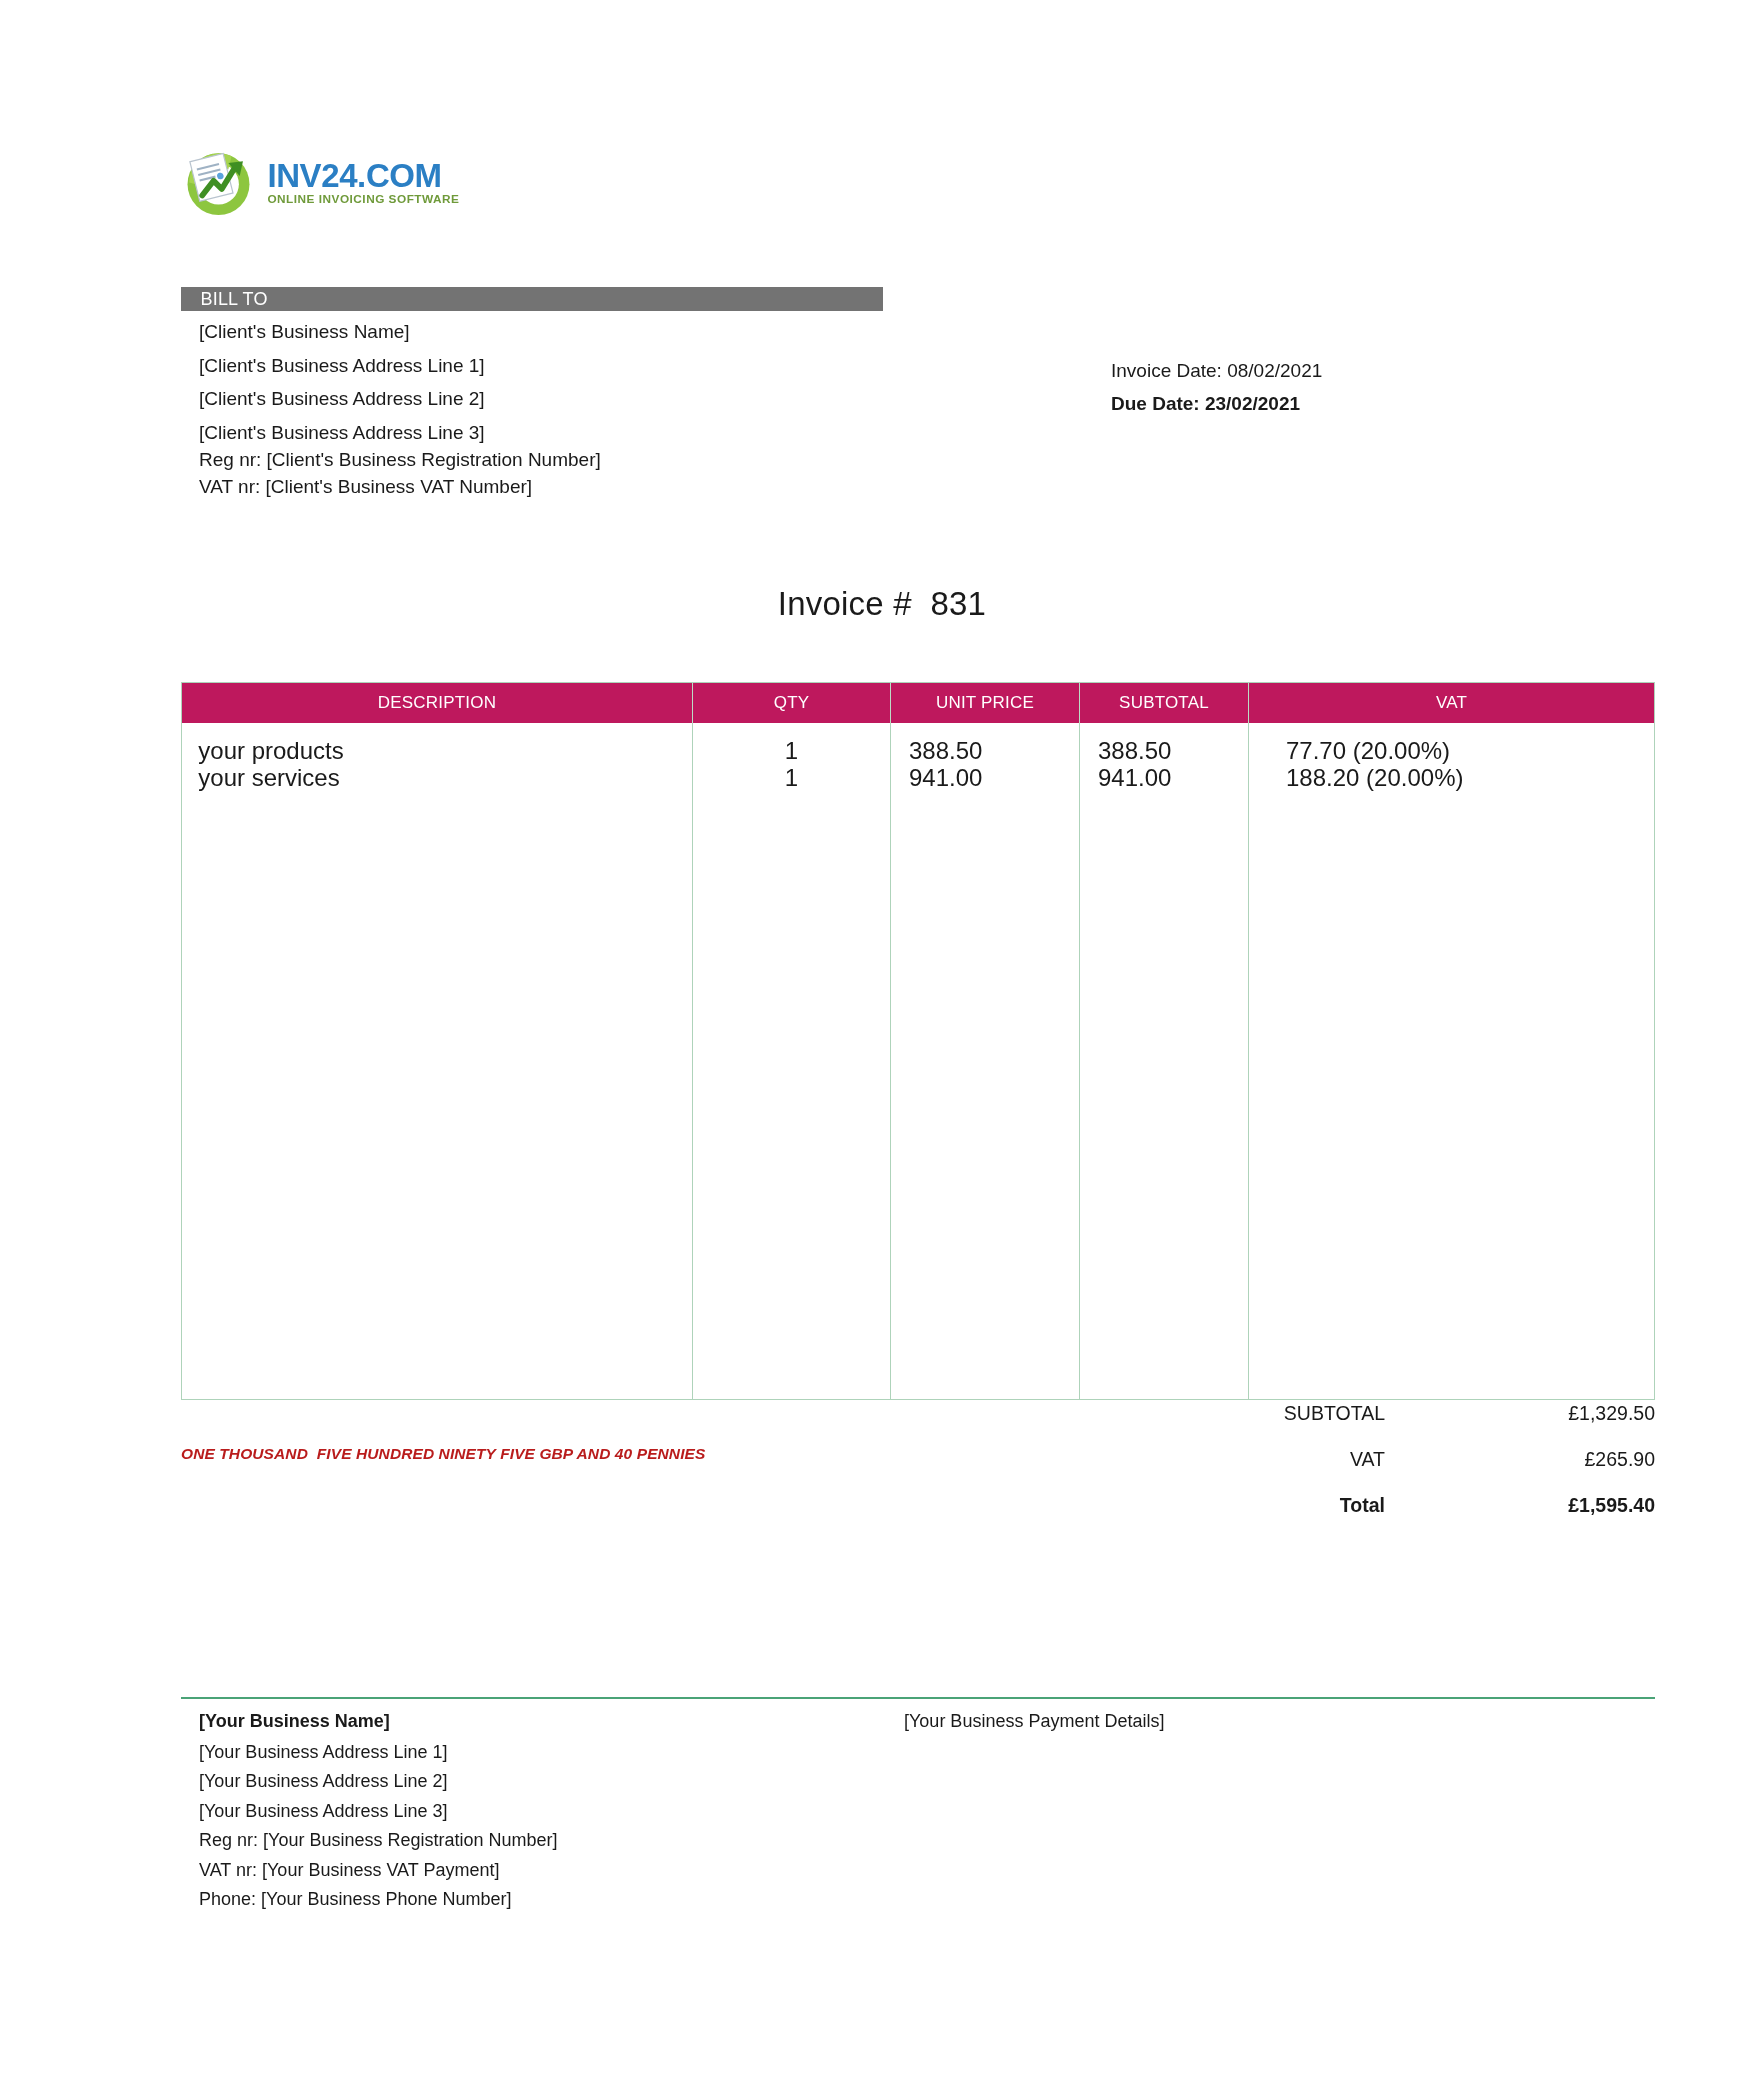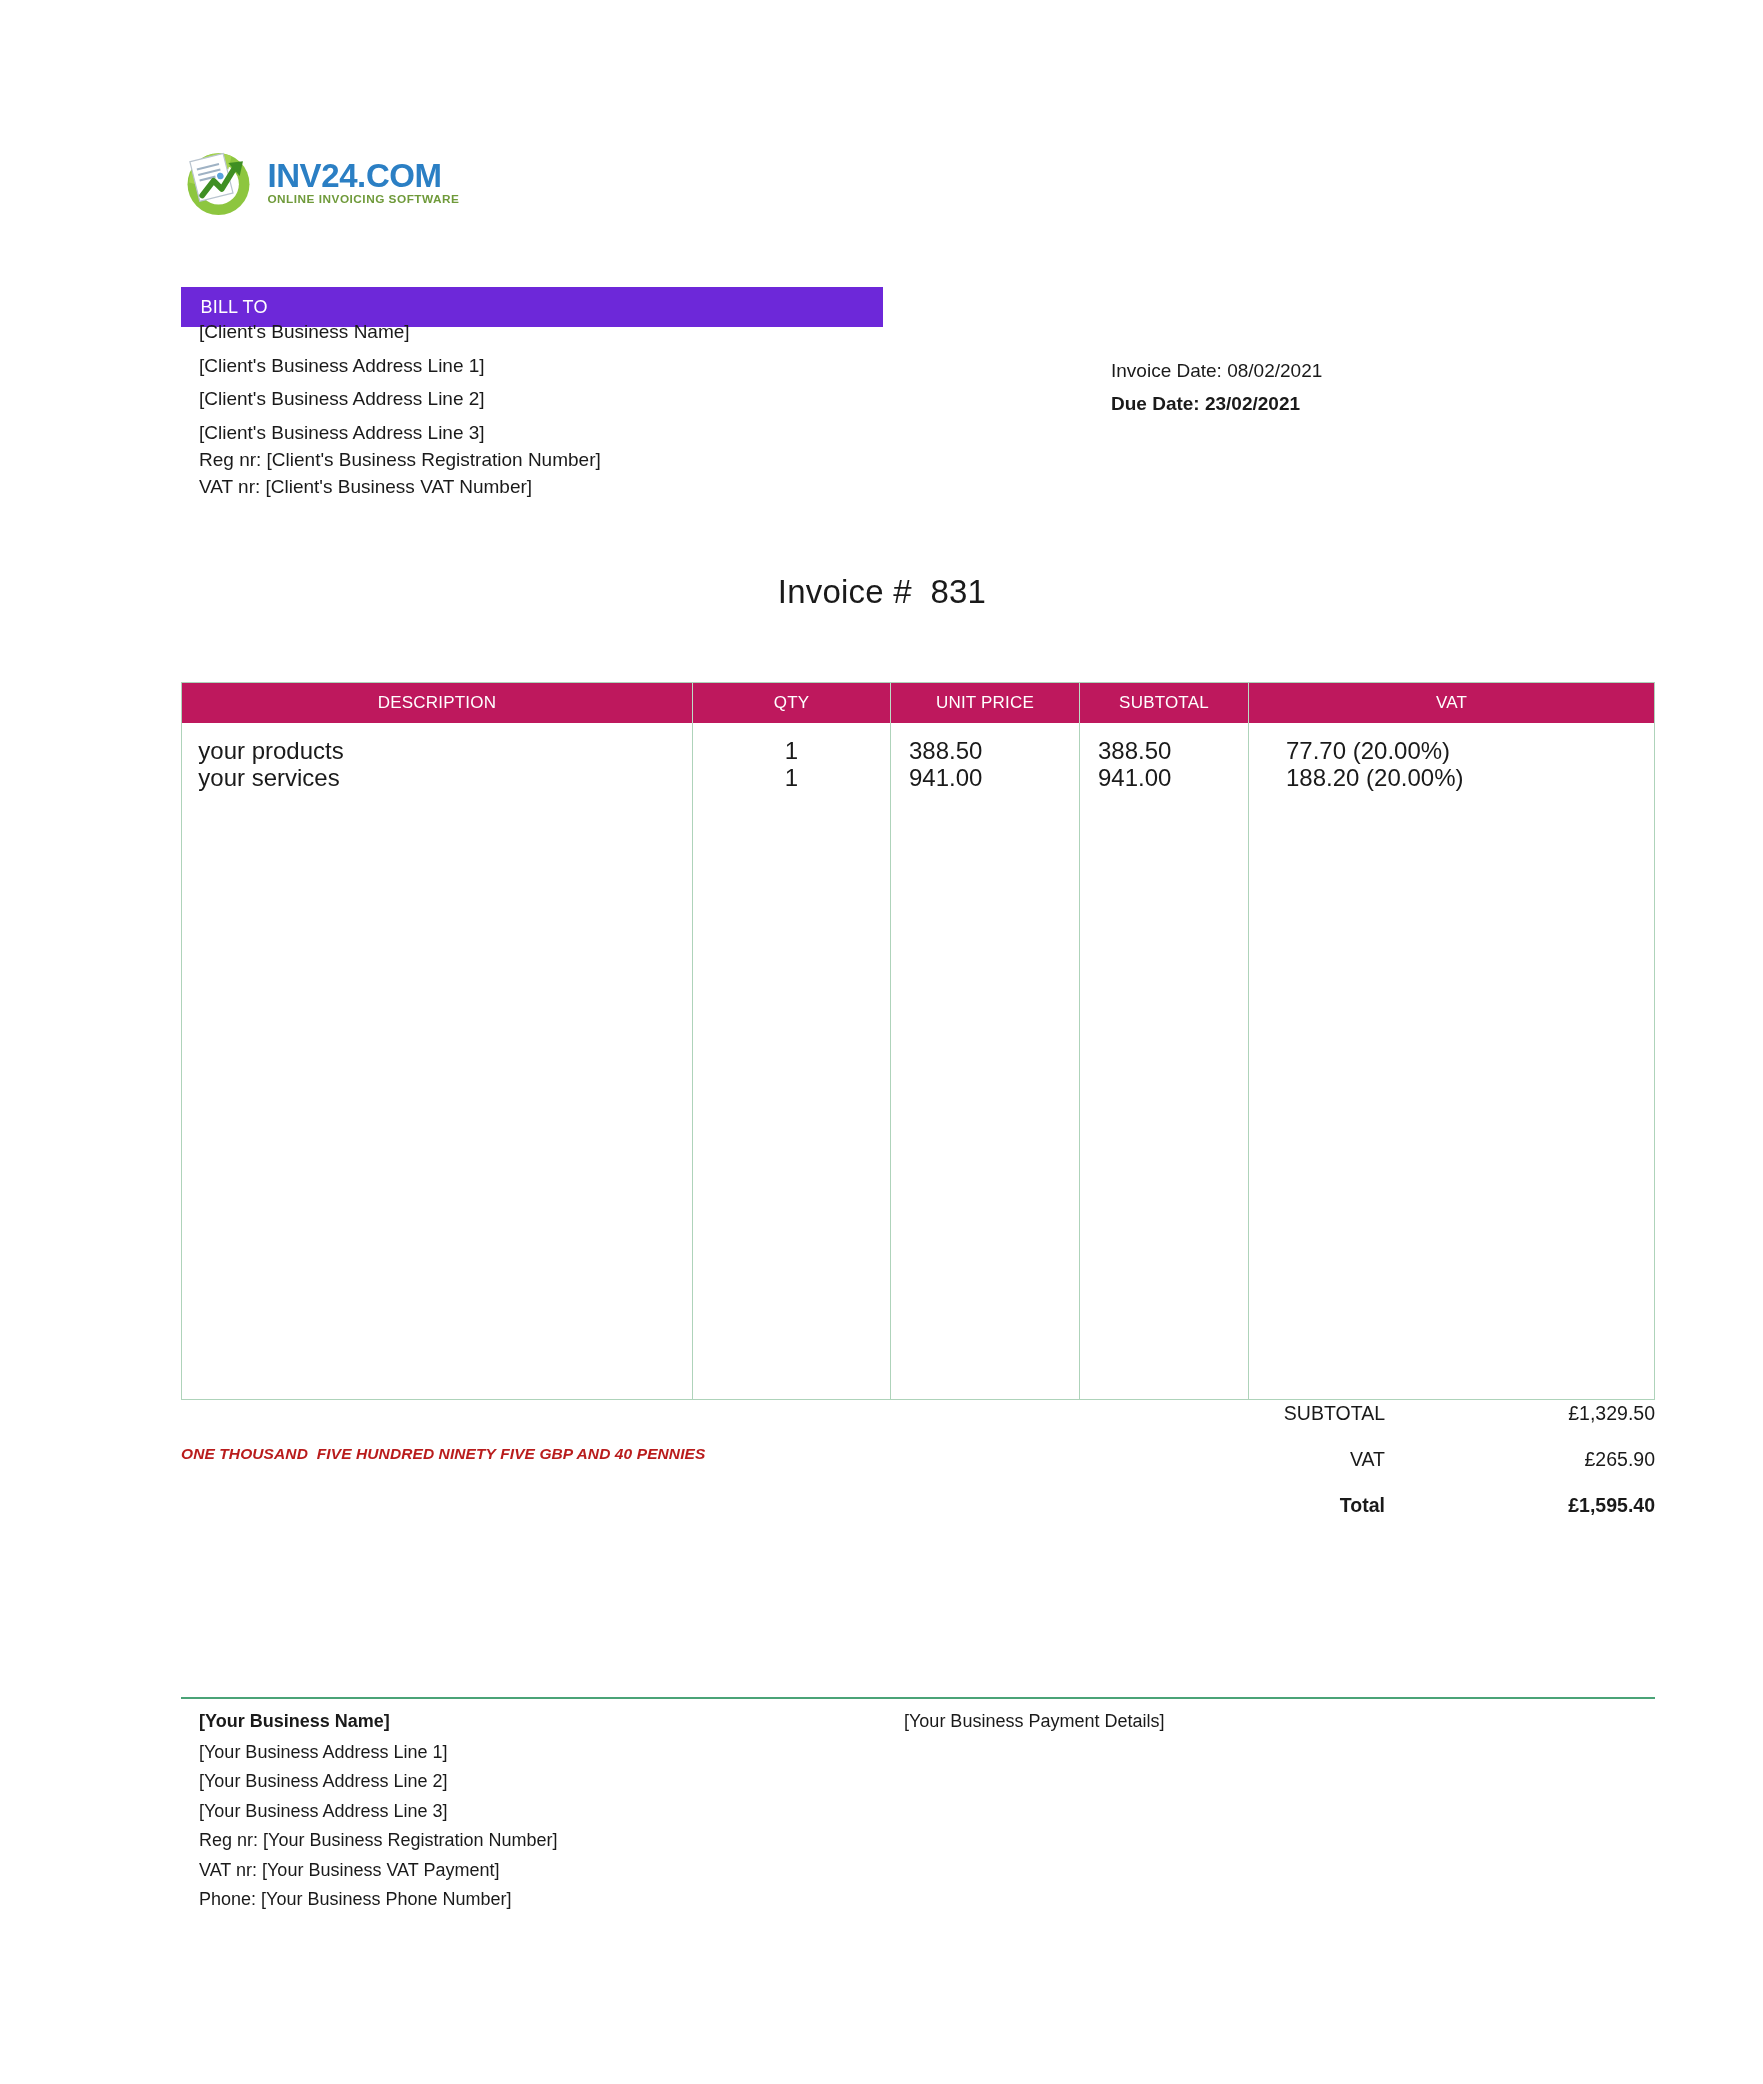--- a/index.html
+++ b/index.html
@@ -57,22 +57,22 @@
     letter-spacing: 0.5px;
     margin-top: 2.4px;
   }
 
   
   .billto-bar {
     position: absolute;
     left: 181px;
     top: 287px;
     width: 702px;
-    height: 40px;
-    background: #6d28d9;
+    height: 24px;
+    background: #737373;
     box-sizing: border-box;
   }
   .billto-bar span {
     position: absolute;
     left: 19.5px;
     top: 50%;
     transform: translateY(-50%);
     color: #ffffff;
     font-size: 18px;
     letter-spacing: 0.2px;
@@ -113,21 +113,21 @@
   }
   .dates .row.due {
     font-weight: bold;
     margin-bottom: 0;
   }
 
   
   .invoice-title {
     position: absolute;
     left: 0;
-    top: 575px;
+    top: 587px;
     width: 1764px;
     text-align: center;
     font-size: 33px;
     color: #1a1a1a;
     line-height: 1;
     letter-spacing: 0.2px;
     white-space: pre;
   }
 
   

